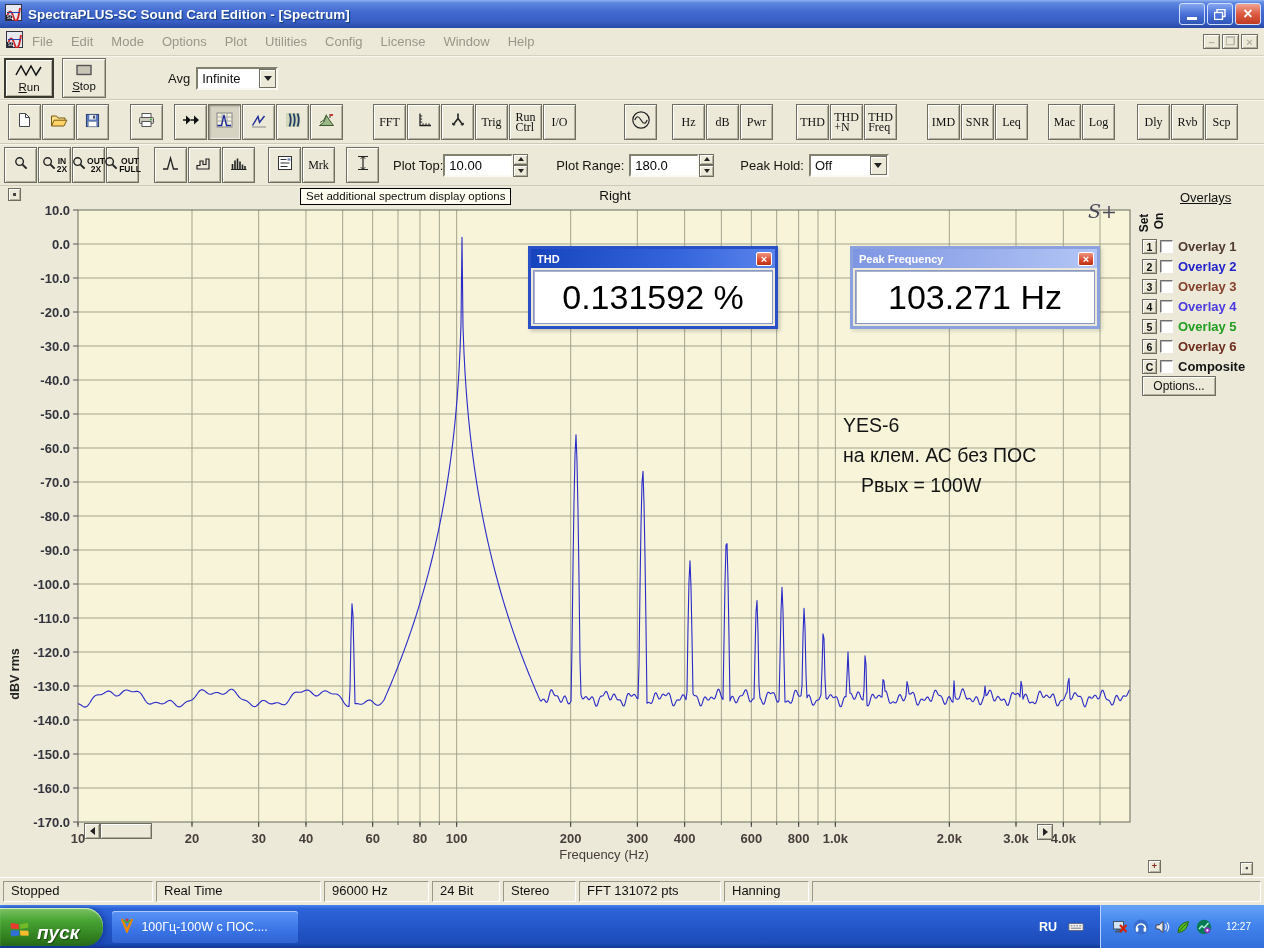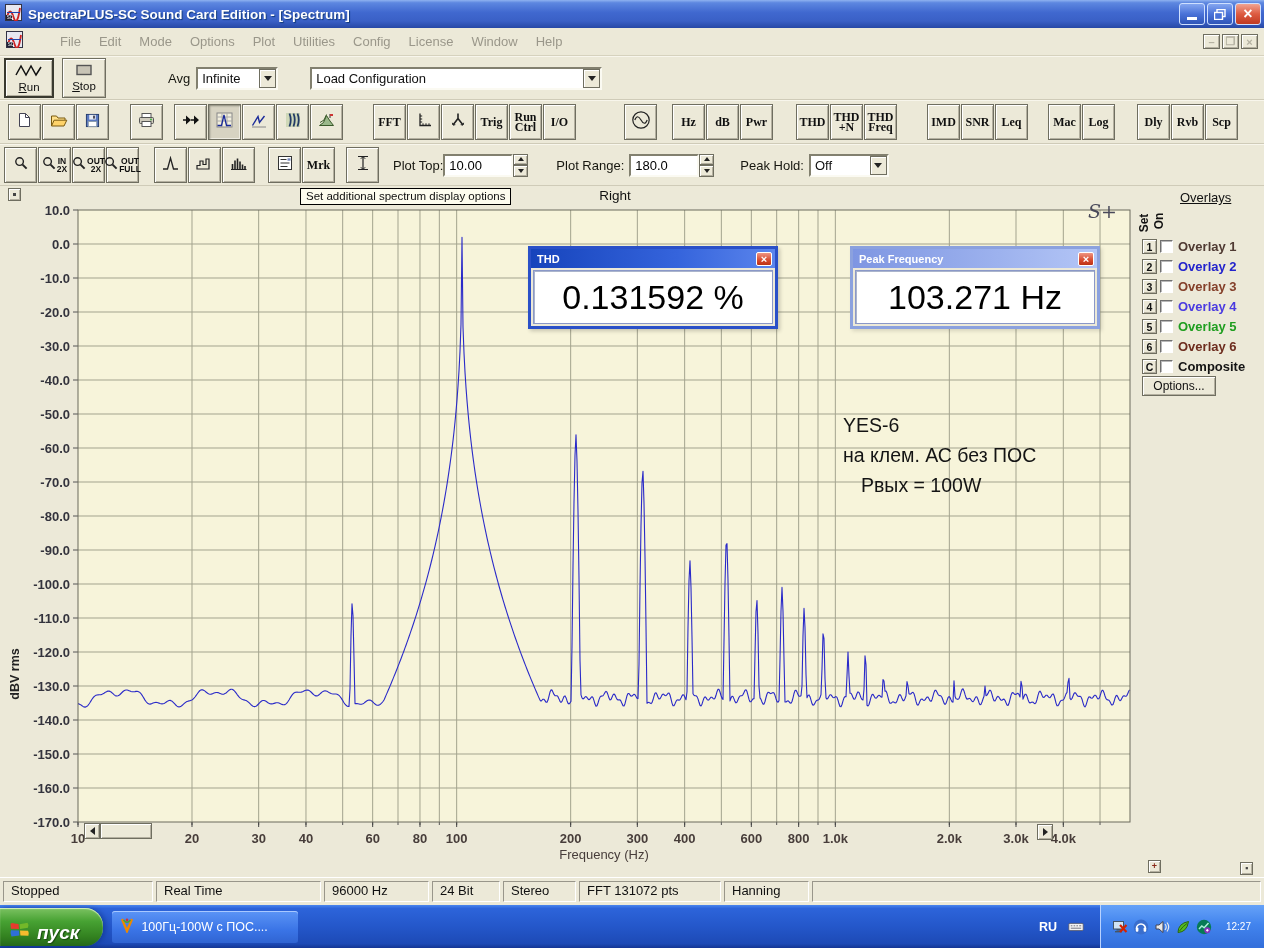--- a/index.html
+++ b/index.html
@@ -34,22 +34,22 @@
     border-top:1px solid #f8f6ec; border-bottom:1px solid #cfcbb8; }
   .row1 { height:44px; } .row2 { height:44px; } .row3 { height:42px; }
   .btn3d { background:#ece9d8; border:1px solid #6f6e60;
     box-shadow:inset 1px 1px 0 #ffffff, inset -1px -1px 0 #b4b0a0; }
   .icon-btn { width:33px; height:36px; display:flex; align-items:center; justify-content:center;
     flex-direction:column; gap:1px; }
   .icon-btn.rowlay { flex-direction:row; }
   .icon-btn.pressed { background:#d7d3c2;
     box-shadow:inset 1px 1px 2px #8a887a, inset -1px -1px 0 #f4f2e8; }
   .tb-grp { display:flex; gap:1px; }
-  .serif-label { font-family:"Liberation Serif",serif; font-size:12px; font-weight:bold;
-    line-height:10.5px; text-align:center; white-space:pre-line; color:#101010; }
+  .serif-label { font-family:"Liberation Serif",serif; font-size:12px; font-weight:normal;
+    line-height:10.5px; white-space:pre-line; color:#101010; }
   .zoom-label { font-size:8.5px; font-weight:bold; line-height:8px; white-space:pre-line;
     text-align:center; color:#101010; }
   .bigbtn { height:40px; display:flex; flex-direction:column; align-items:center;
     justify-content:center; gap:1px; font-size:11.5px; color:#101010; }
   .bigbtn u { text-decoration:underline; }
   .tb-label { font-size:13px; color:#16160f; white-space:nowrap; }
   .combo { height:23px; display:flex; align-items:stretch; background:#fff;
     border-top:2px solid #82806f; border-left:2px solid #82806f;
     border-bottom:2px solid #fbfaf2; border-right:2px solid #fbfaf2; }
   .combo-text { flex:1; font-size:13px; color:#101010; padding:2px 4px; white-space:nowrap;
@@ -186,21 +186,21 @@
 </div>
 
 <div class="menubar">
   <span id="app-icon-menu"><svg width="17" height="17" viewBox="0 0 17 17">
         <rect x="0.5" y="0.5" width="16" height="16" fill="#e8e8f0" stroke="#334"></rect>
         <path d="M2 13Q5 2 8.5 13T15 4" fill="none" stroke="#cc2222" stroke-width="1.8"></path>
         <path d="M2 8.5h13" stroke="#2244aa"></path>
         <rect x="1" y="11" width="6" height="5" fill="#223"></rect>
         <text x="1.8" y="15.4" font-size="4.5" fill="#fff" font-family="sans-serif">SC</text>
       </svg></span>
-  <span id="menu-items" style="display:flex;margin-left:28px;">
+  <span id="menu-items" style="display:flex;">
       <span class="menu-item">File</span>
       <span class="menu-item">Edit</span>
       <span class="menu-item">Mode</span>
       <span class="menu-item">Options</span>
       <span class="menu-item">Plot</span>
       <span class="menu-item">Utilities</span>
       <span class="menu-item">Config</span>
       <span class="menu-item">License</span>
       <span class="menu-item">Window</span>
       <span class="menu-item">Help</span>
@@ -221,26 +221,20 @@
   </div>
   <div class="bigbtn btn3d" style="width:44px;margin-left:8px;">
     <span id="stop-icon"><svg width="22" height="13" viewBox="0 0 22 13">
           <rect x="4" y="1.5" width="14" height="9" fill="#c8c4b6" stroke="#555" stroke-width="1.4"></rect>
         </svg></span>
     <span id="stop-label"><u>S</u>top</span>
   </div>
   <span class="tb-label" style="margin-left:62px;">Avg</span>
   <div class="combo" style="width:82px;margin-left:6px;">
     <span class="combo-text">Infinite</span>
-    <span class="combo-arrow">
-        <span class="tri-down"></span>
-      </span>
-  </div>
-  <div class="combo" style="width:292px;margin-left:32px;">
-    <span class="combo-text">Load Configuration</span>
     <span class="combo-arrow">
         <span class="tri-down"></span>
       </span>
   </div>
 </div>
 
 <div class="tbrow row2">
   <div id="toolbar2-groups" style="display:flex;align-items:center;">
       <div class="tb-grp" style="margin-left: 8px;">
         <div class="icon-btn btn3d">

